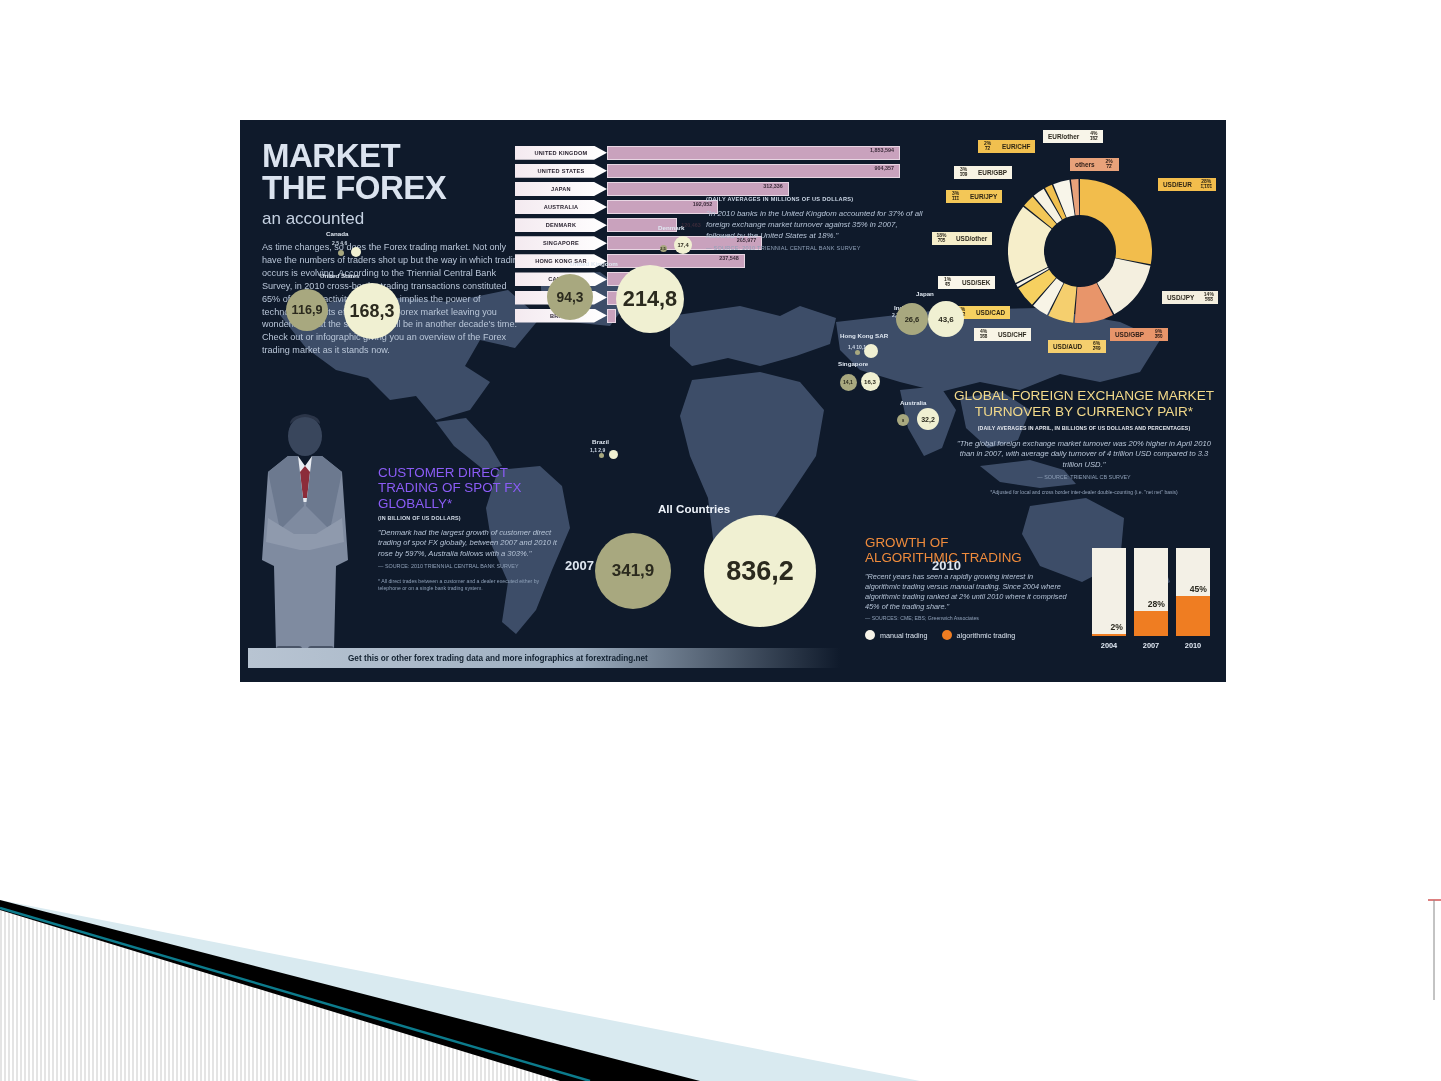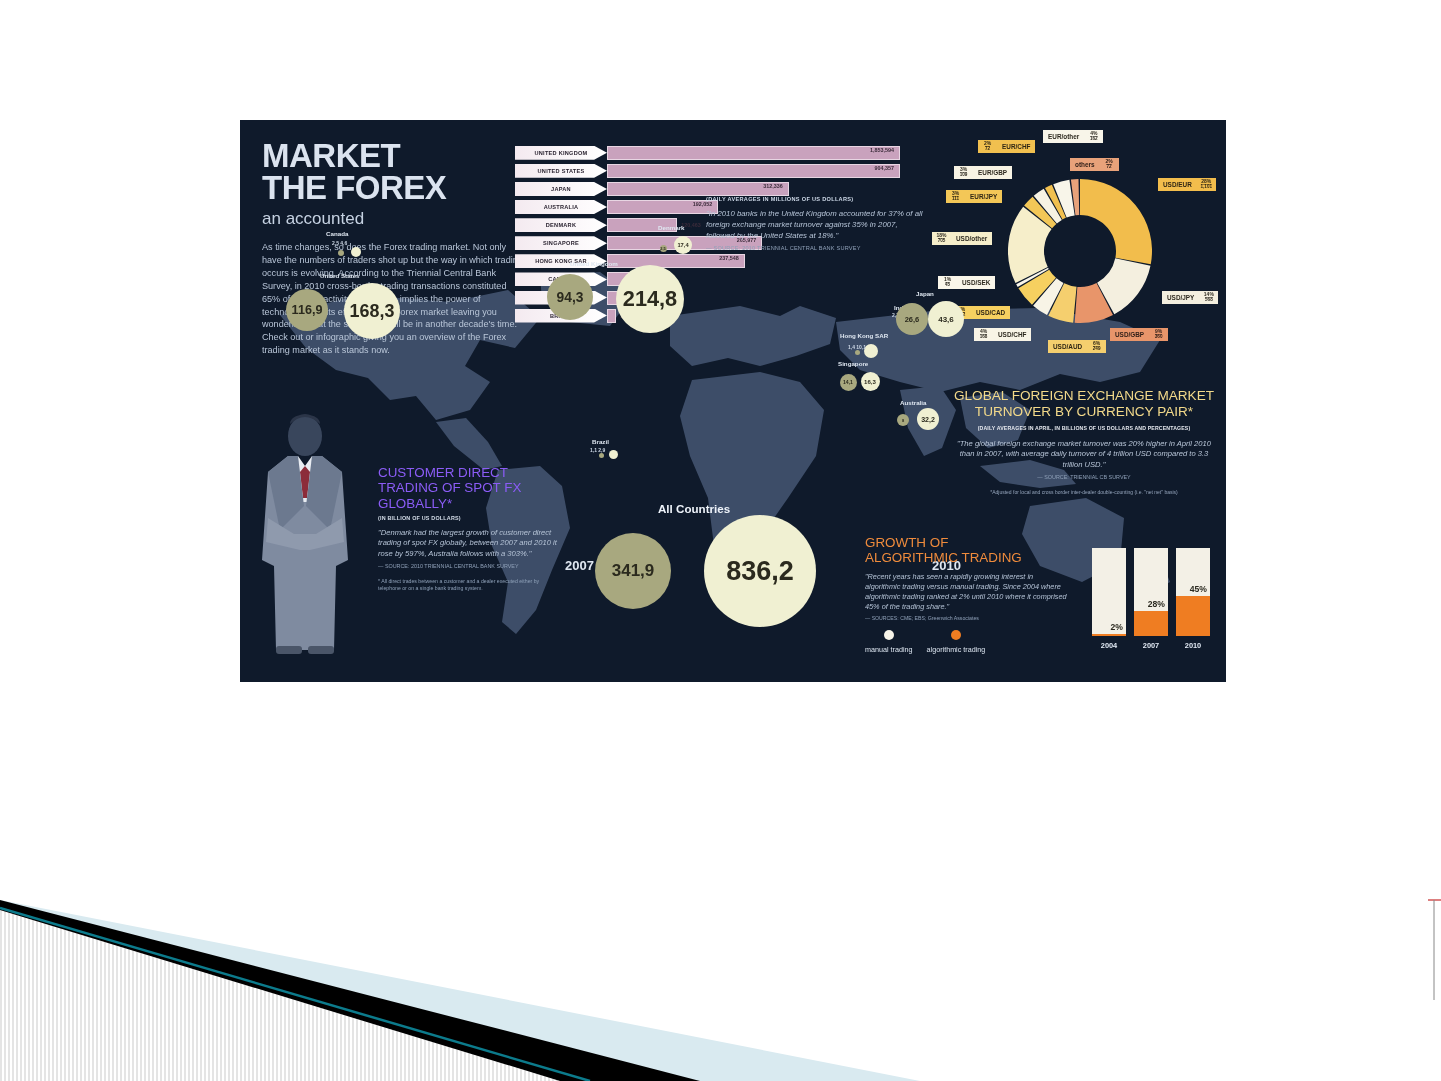--- a/index.html
+++ b/index.html
@@ -77,21 +77,21 @@
   #allc-title{position:absolute;left:418px;top:382px;color:#eef3fa;font-size:11.6px;font-weight:bold;}
   #yr2007{position:absolute;left:325px;top:438px;color:#dfe7f1;font-size:13px;font-weight:bold;}
   #yr2010{position:absolute;left:692px;top:438px;color:#dfe7f1;font-size:13px;font-weight:bold;}
 
   
   #algo{position:absolute;left:625px;top:415px;width:205px;}
   #algo h2{margin:0;color:#ef8b3c;font-size:13.4px;line-height:1.14;font-weight:normal;}
   #algo .quote{color:#b5c3d6;font-size:7.3px;font-style:italic;line-height:1.4;margin-top:6px;}
   #algo .src{color:#8fa0b8;font-size:5.2px;margin-top:3px;}
   #algo .legend{display:flex;gap:14px;margin-top:9px;align-items:center;}
-  #algo .legend .li{display:flex;align-items:center;gap:5px;color:#dce5f0;font-size:7.2px;flex-direction:column;}
+  #algo .legend .li{display:flex;align-items:center;gap:5px;color:#dce5f0;font-size:7.2px;}
   .dot{width:10px;height:10px;border-radius:50%;display:inline-block;}
 
   
   #algobars{position:absolute;left:852px;top:420px;width:125px;height:110px;display:flex;gap:8px;align-items:flex-end;}
   .abar-col{width:34px;}
   .abar{width:34px;height:88px;background:#f3f0e6;position:relative;display:flex;flex-direction:column;justify-content:flex-end;}
   .abar .fillo{width:100%;background:#ef7d22;}
   .abar .pct{position:absolute;right:3px;font-size:8.6px;font-weight:bold;color:#2b2a20;}
   .ayear{text-align:center;color:#e2eaf4;font-size:7.4px;font-weight:bold;margin-top:5px;}
 
@@ -547,15 +547,18 @@
       <path d="M38,46 L55,56 L72,46 L92,62 L98,150 L86,156 L84,240 L26,240 L24,156 L12,150 L18,62 Z" fill="#7f8ba0"></path>
       <path d="M48,46 L55,56 L62,46 L62,92 L48,92 Z" fill="#e8ecf2"></path>
       <path d="M55,56 L60,62 L57,88 L53,88 L50,62 Z" fill="#8c2c3a"></path>
       <path d="M38,46 L48,46 L54,96 L30,120 L18,62 Z" fill="#6c798f"></path>
       <path d="M72,46 L62,46 L56,96 L80,120 L92,62 Z" fill="#6c798f"></path>
       <path d="M18,108 L44,124 L66,124 L92,108 L94,132 L60,140 L50,140 L16,132 Z" fill="#8f9aad"></path>
       <rect x="26" y="236" width="26" height="8" rx="3" fill="#4a5568"></rect>
       <rect x="58" y="236" width="26" height="8" rx="3" fill="#4a5568"></rect>
     </svg>
 
+    <div id="footer">
+      <span>Get this or other forex trading data and more infographics at forextrading.net</span>
+    </div>
 
   </div>
 </div>
 
 </body></html>

